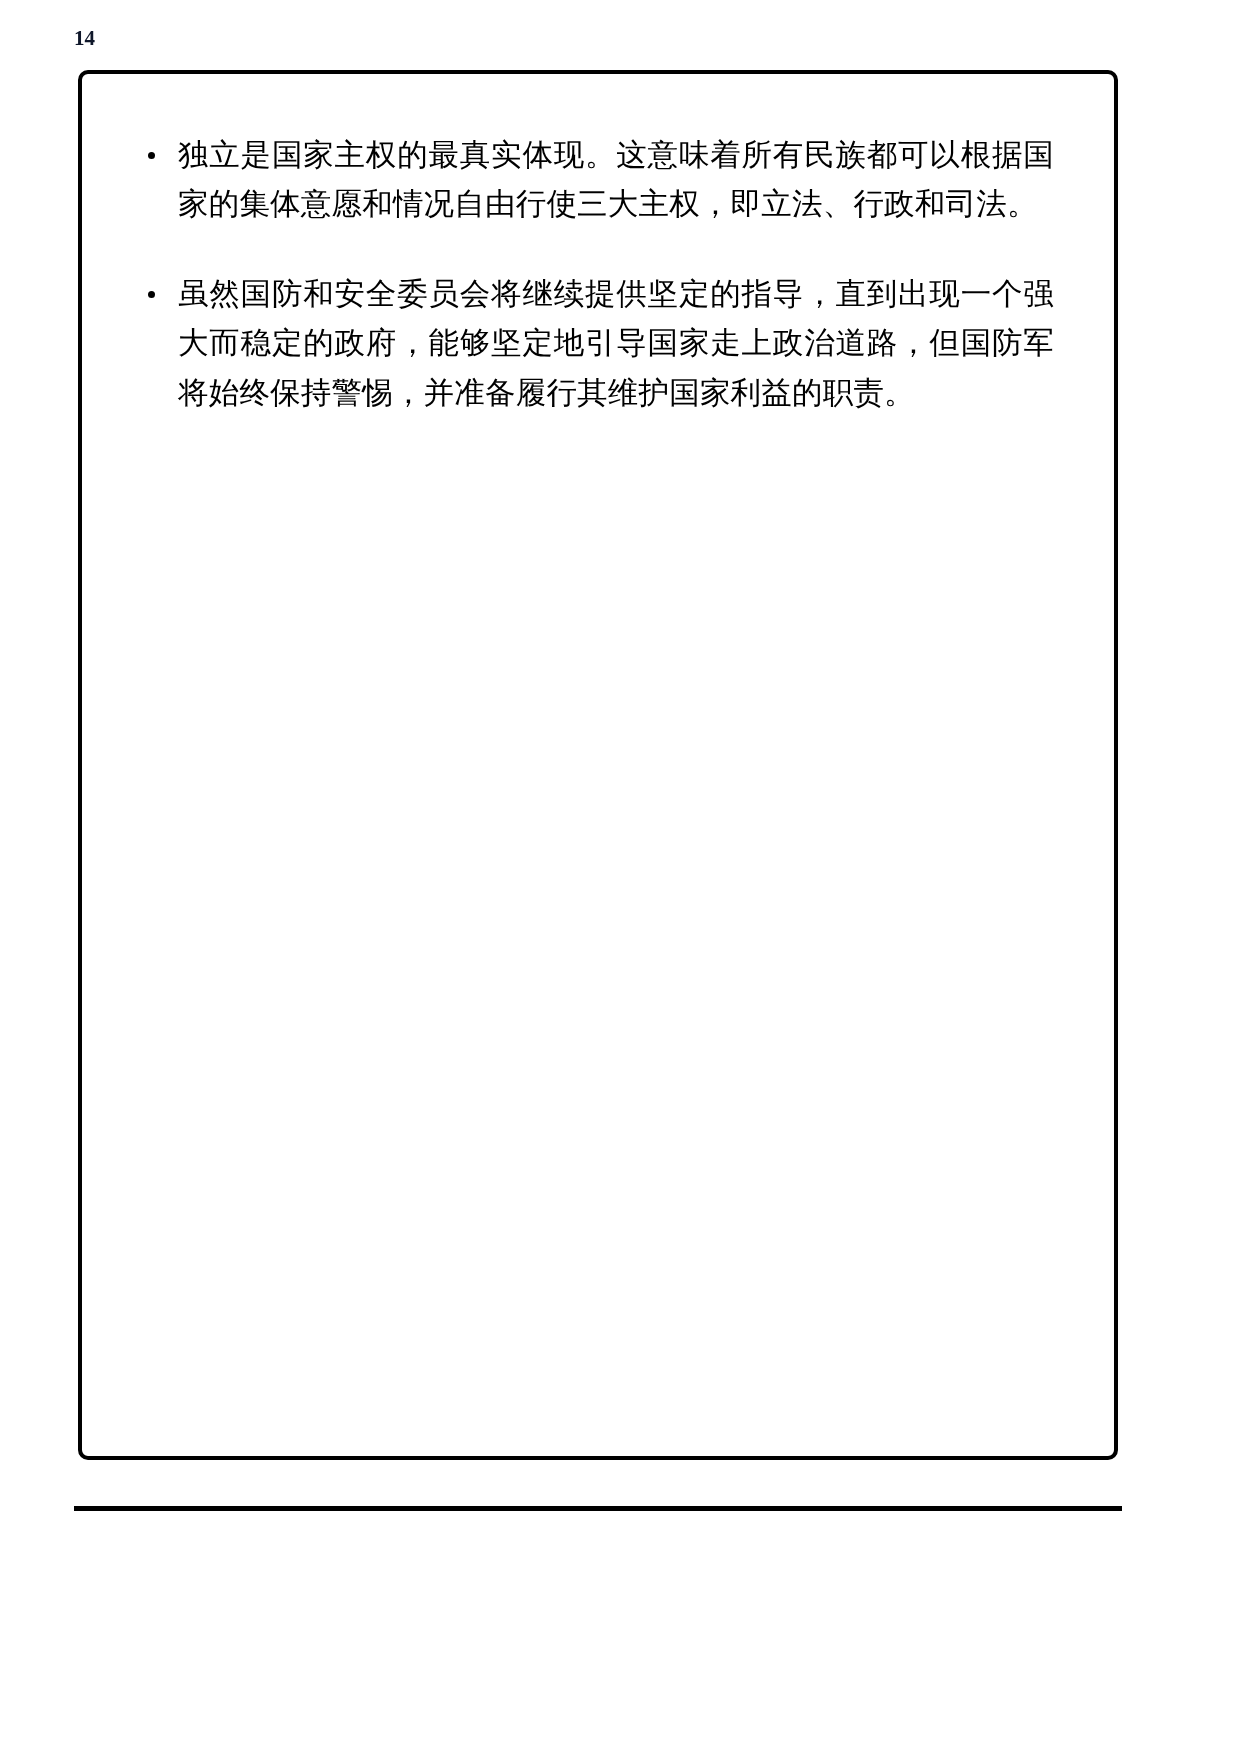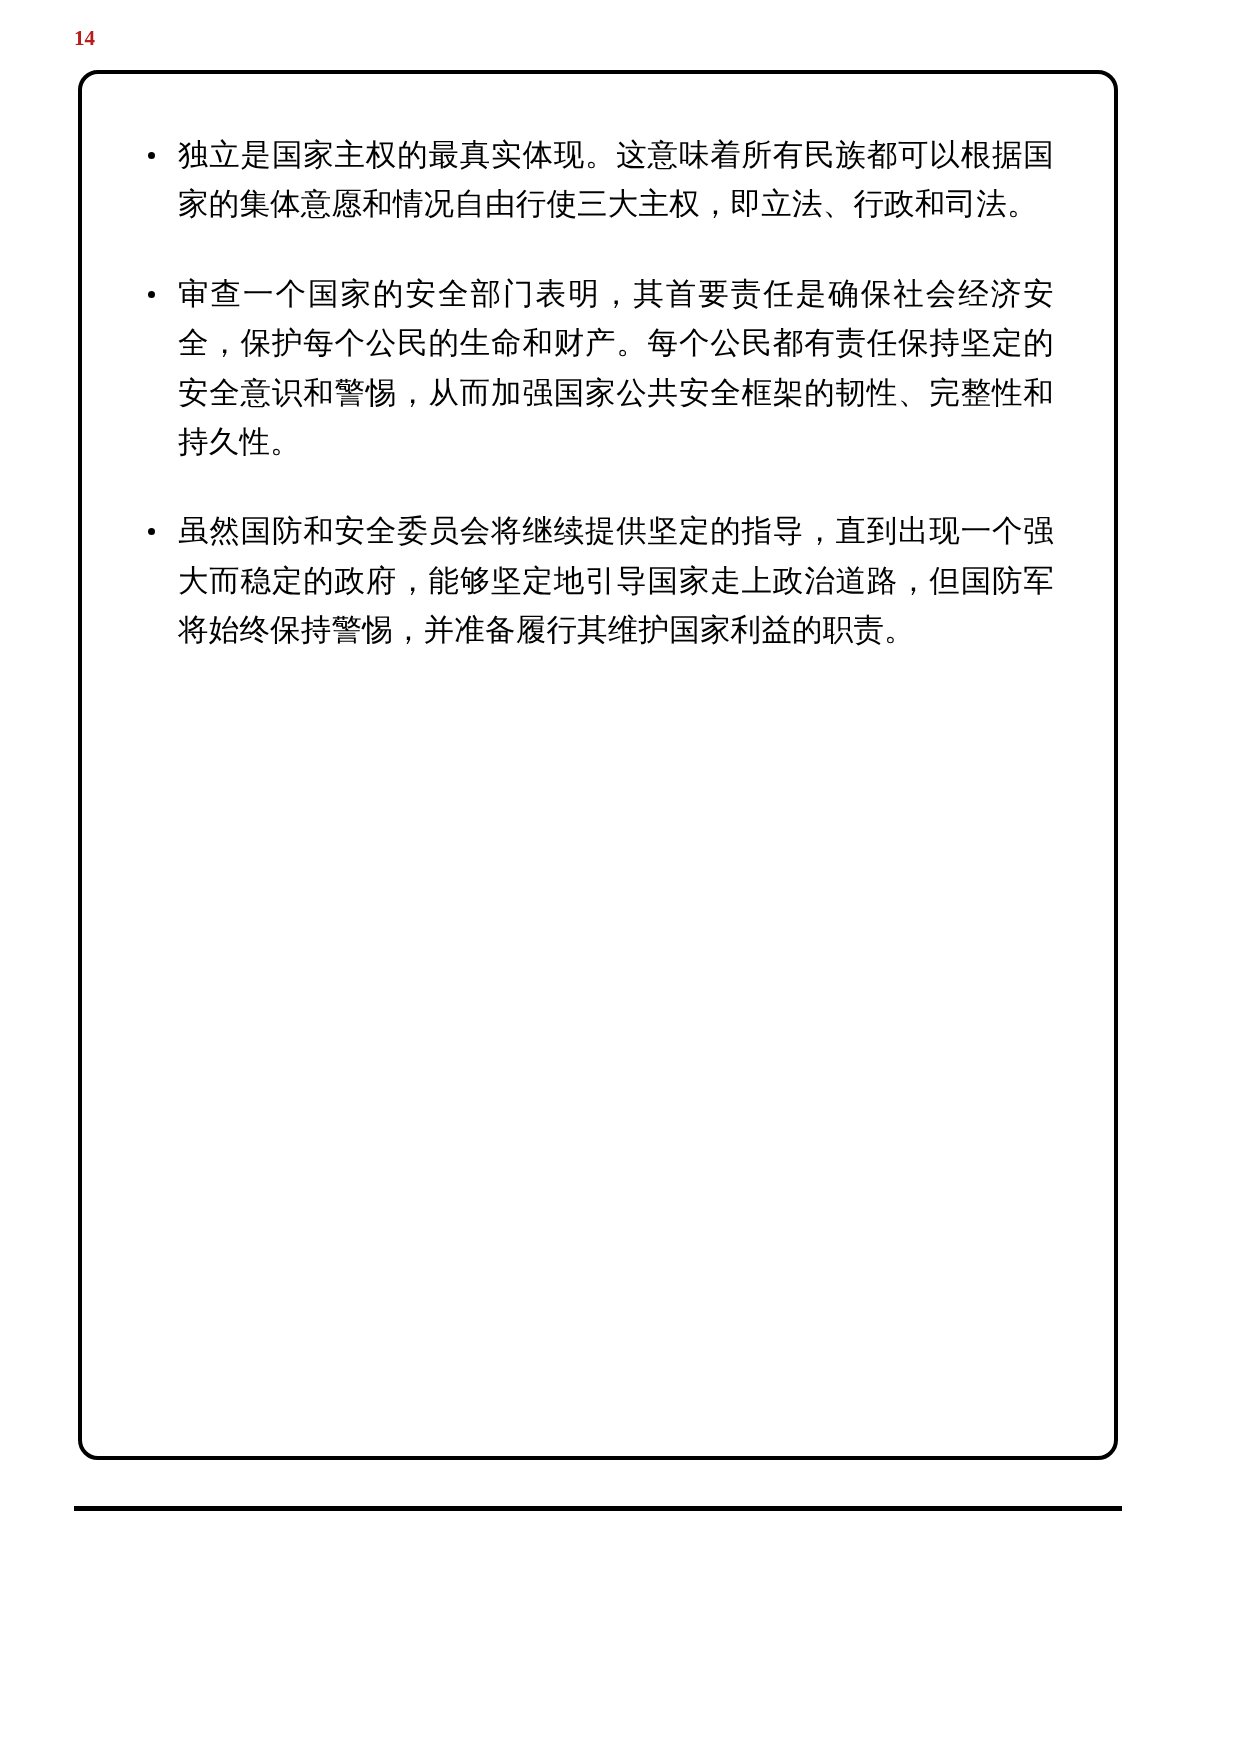--- a/index.html
+++ b/index.html
@@ -15,30 +15,30 @@
     font-family: "Liberation Serif", "DejaVu Serif", serif;
     overflow: hidden;
   }
   .page-number {
     position: absolute;
     top: 26px;
     left: 74px;
     font-family: "Liberation Serif", "DejaVu Serif", serif;
     font-size: 21px;
     font-weight: bold;
-    color: #b91c1c;
+    color: #0f172a;
   }
   .content-box {
     position: absolute;
     top: 70px;
     left: 78px;
     width: 1040px;
     height: 1390px;
     border: 4px solid #000000;
-    border-radius: 20px;
+    border-radius: 10px;
     box-sizing: border-box;
     background: #ffffff;
   }
   .bullet-list {
     list-style: none;
     margin: 0;
     padding: 56px 60px 0 48px;
   }
   .bullet-item {
     position: relative;
@@ -77,20 +77,19 @@
 </head>
 <body>
 
 <div class="page">
 
   <div class="page-number">14</div>
 
   <div class="content-box">
     <ul class="bullet-list">
       <li class="bullet-item">独立是国家主权的最真实体现。这意味着所有民族都可以根据国家的集体意愿和情况自由行使三大主权，即立法、行政和司法。</li>
-      <li class="bullet-item">审查一个国家的安全部门表明，其首要责任是确保社会经济安全，保护每个公民的生命和财产。每个公民都有责任保持坚定的安全意识和警惕，从而加强国家公共安全框架的韧性、完整性和持久性。</li>
       <li class="bullet-item">虽然国防和安全委员会将继续提供坚定的指导，直到出现一个强大而稳定的政府，能够坚定地引导国家走上政治道路，但国防军将始终保持警惕，并准备履行其维护国家利益的职责。</li>
     </ul>
   </div>
 
   <div class="footer-rule"></div>
 
 </div>
 
 </body></html>

